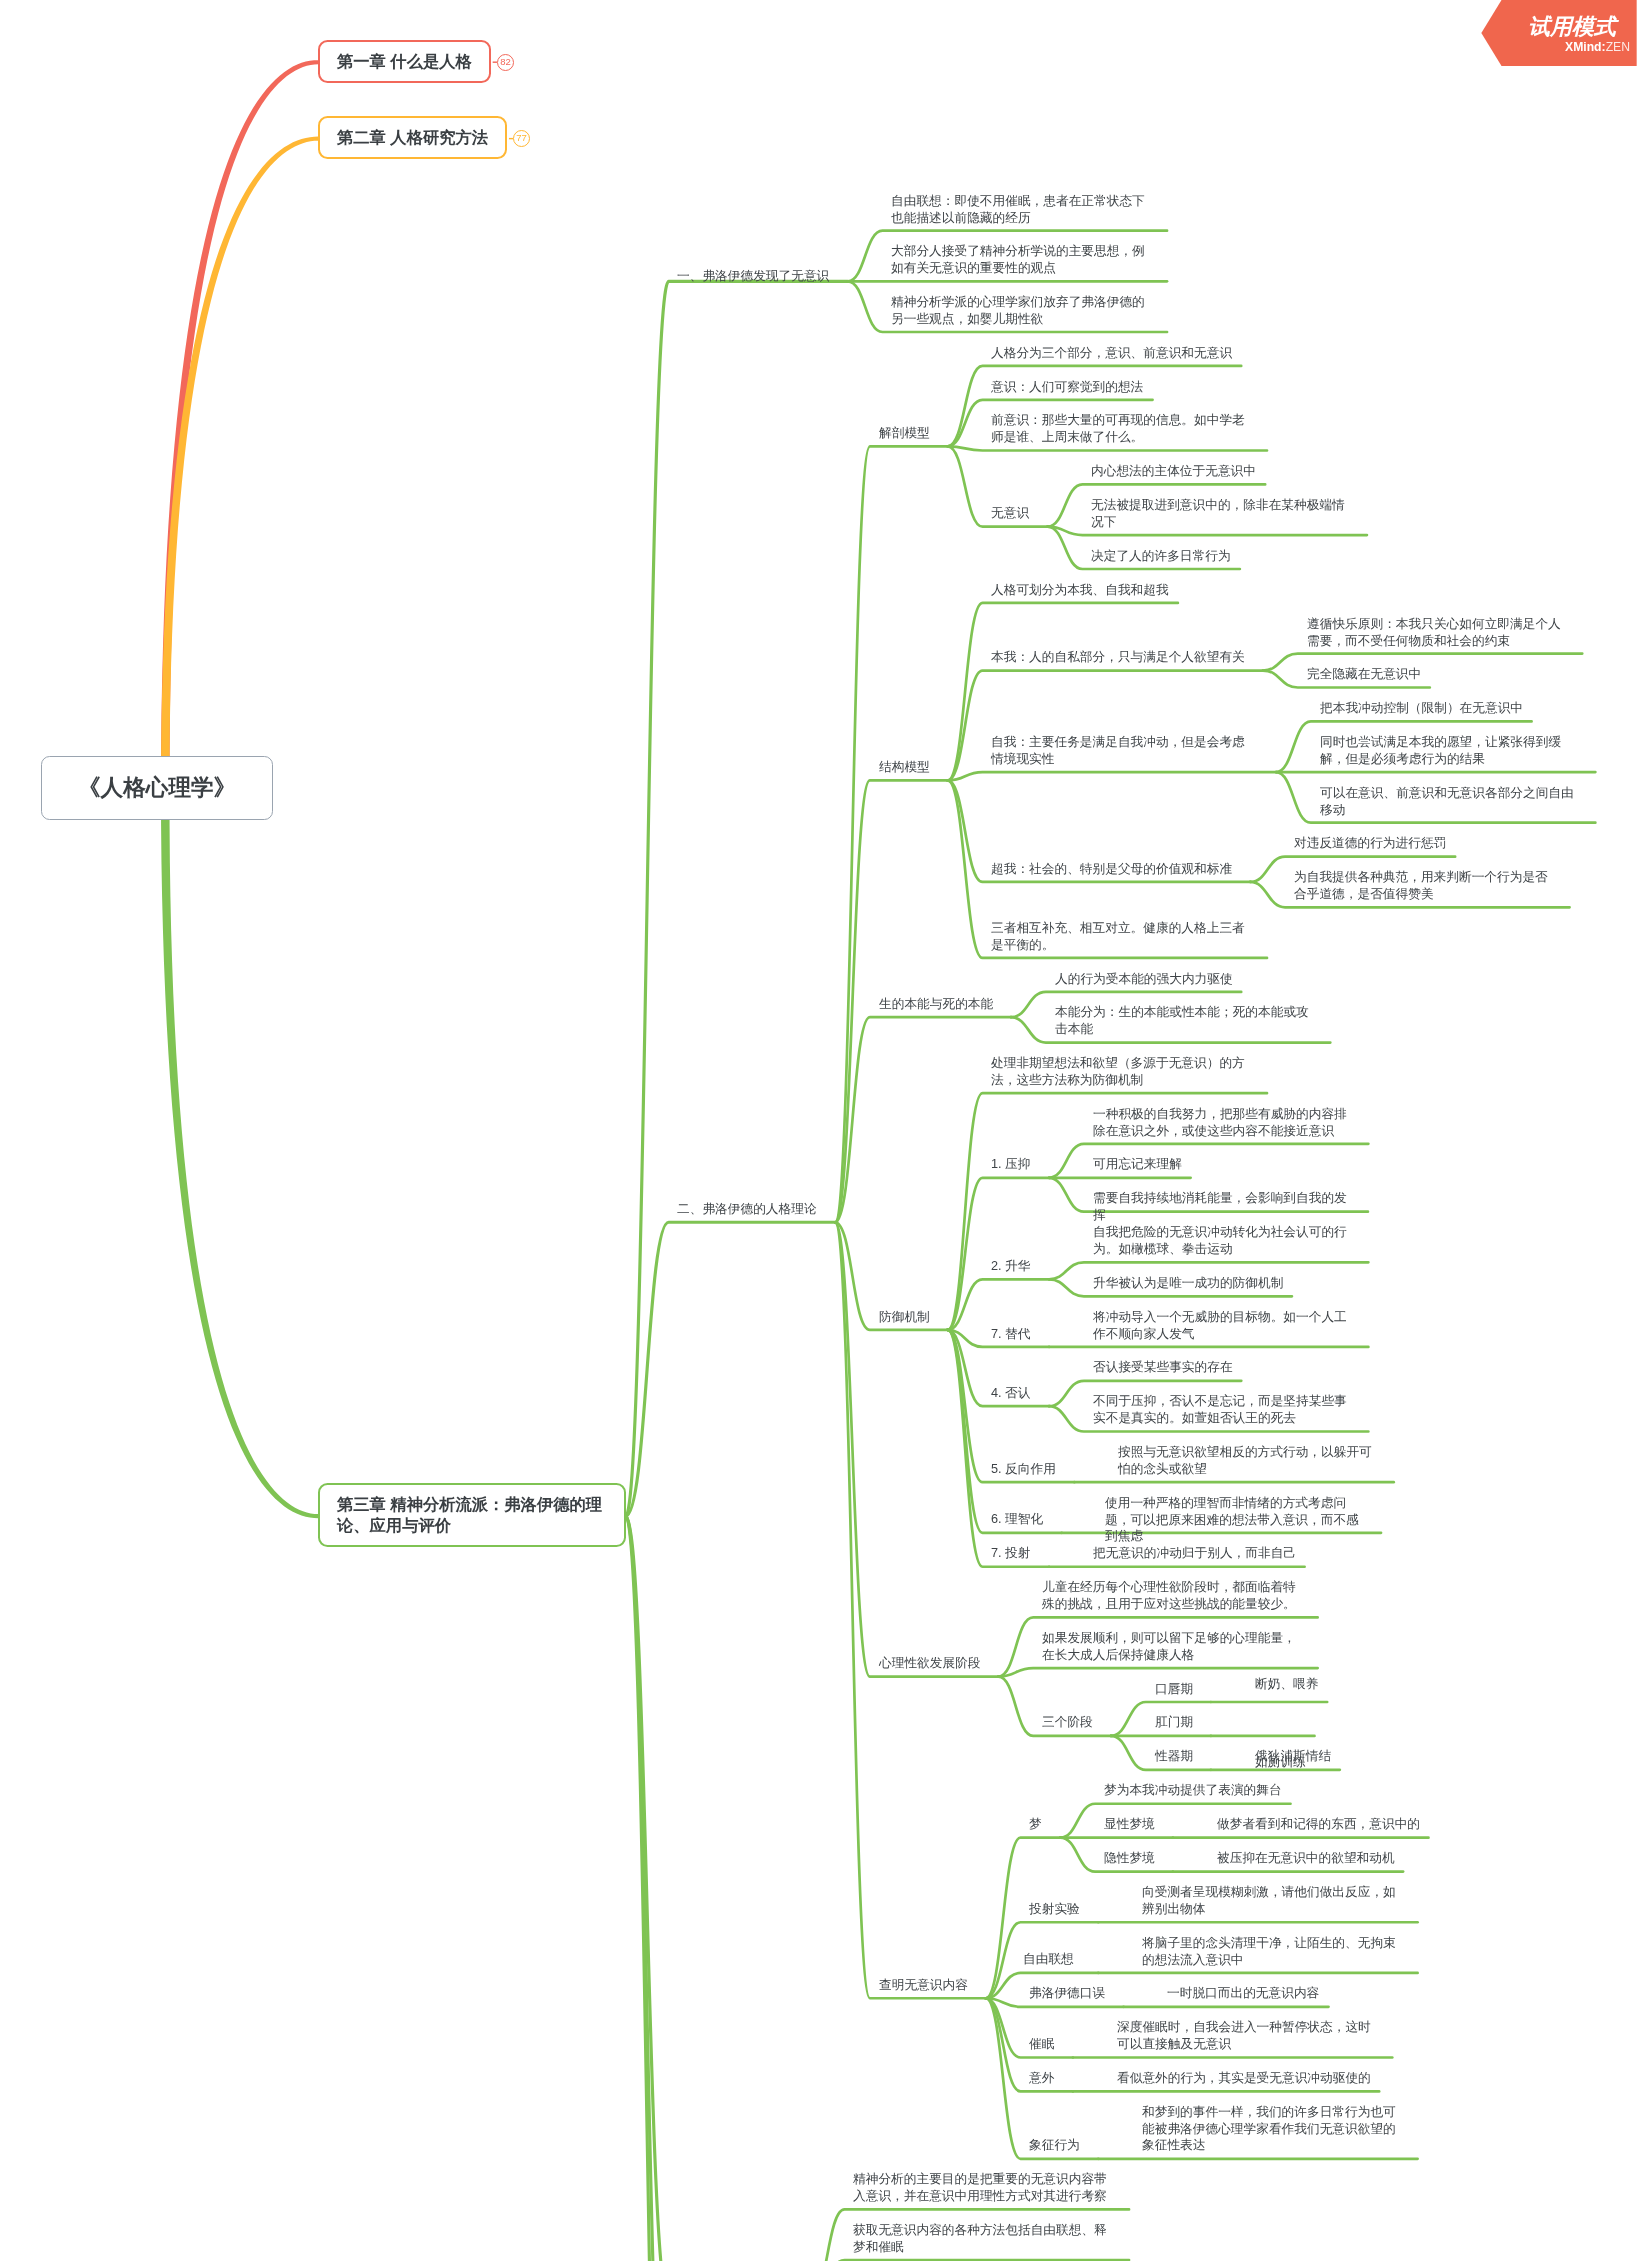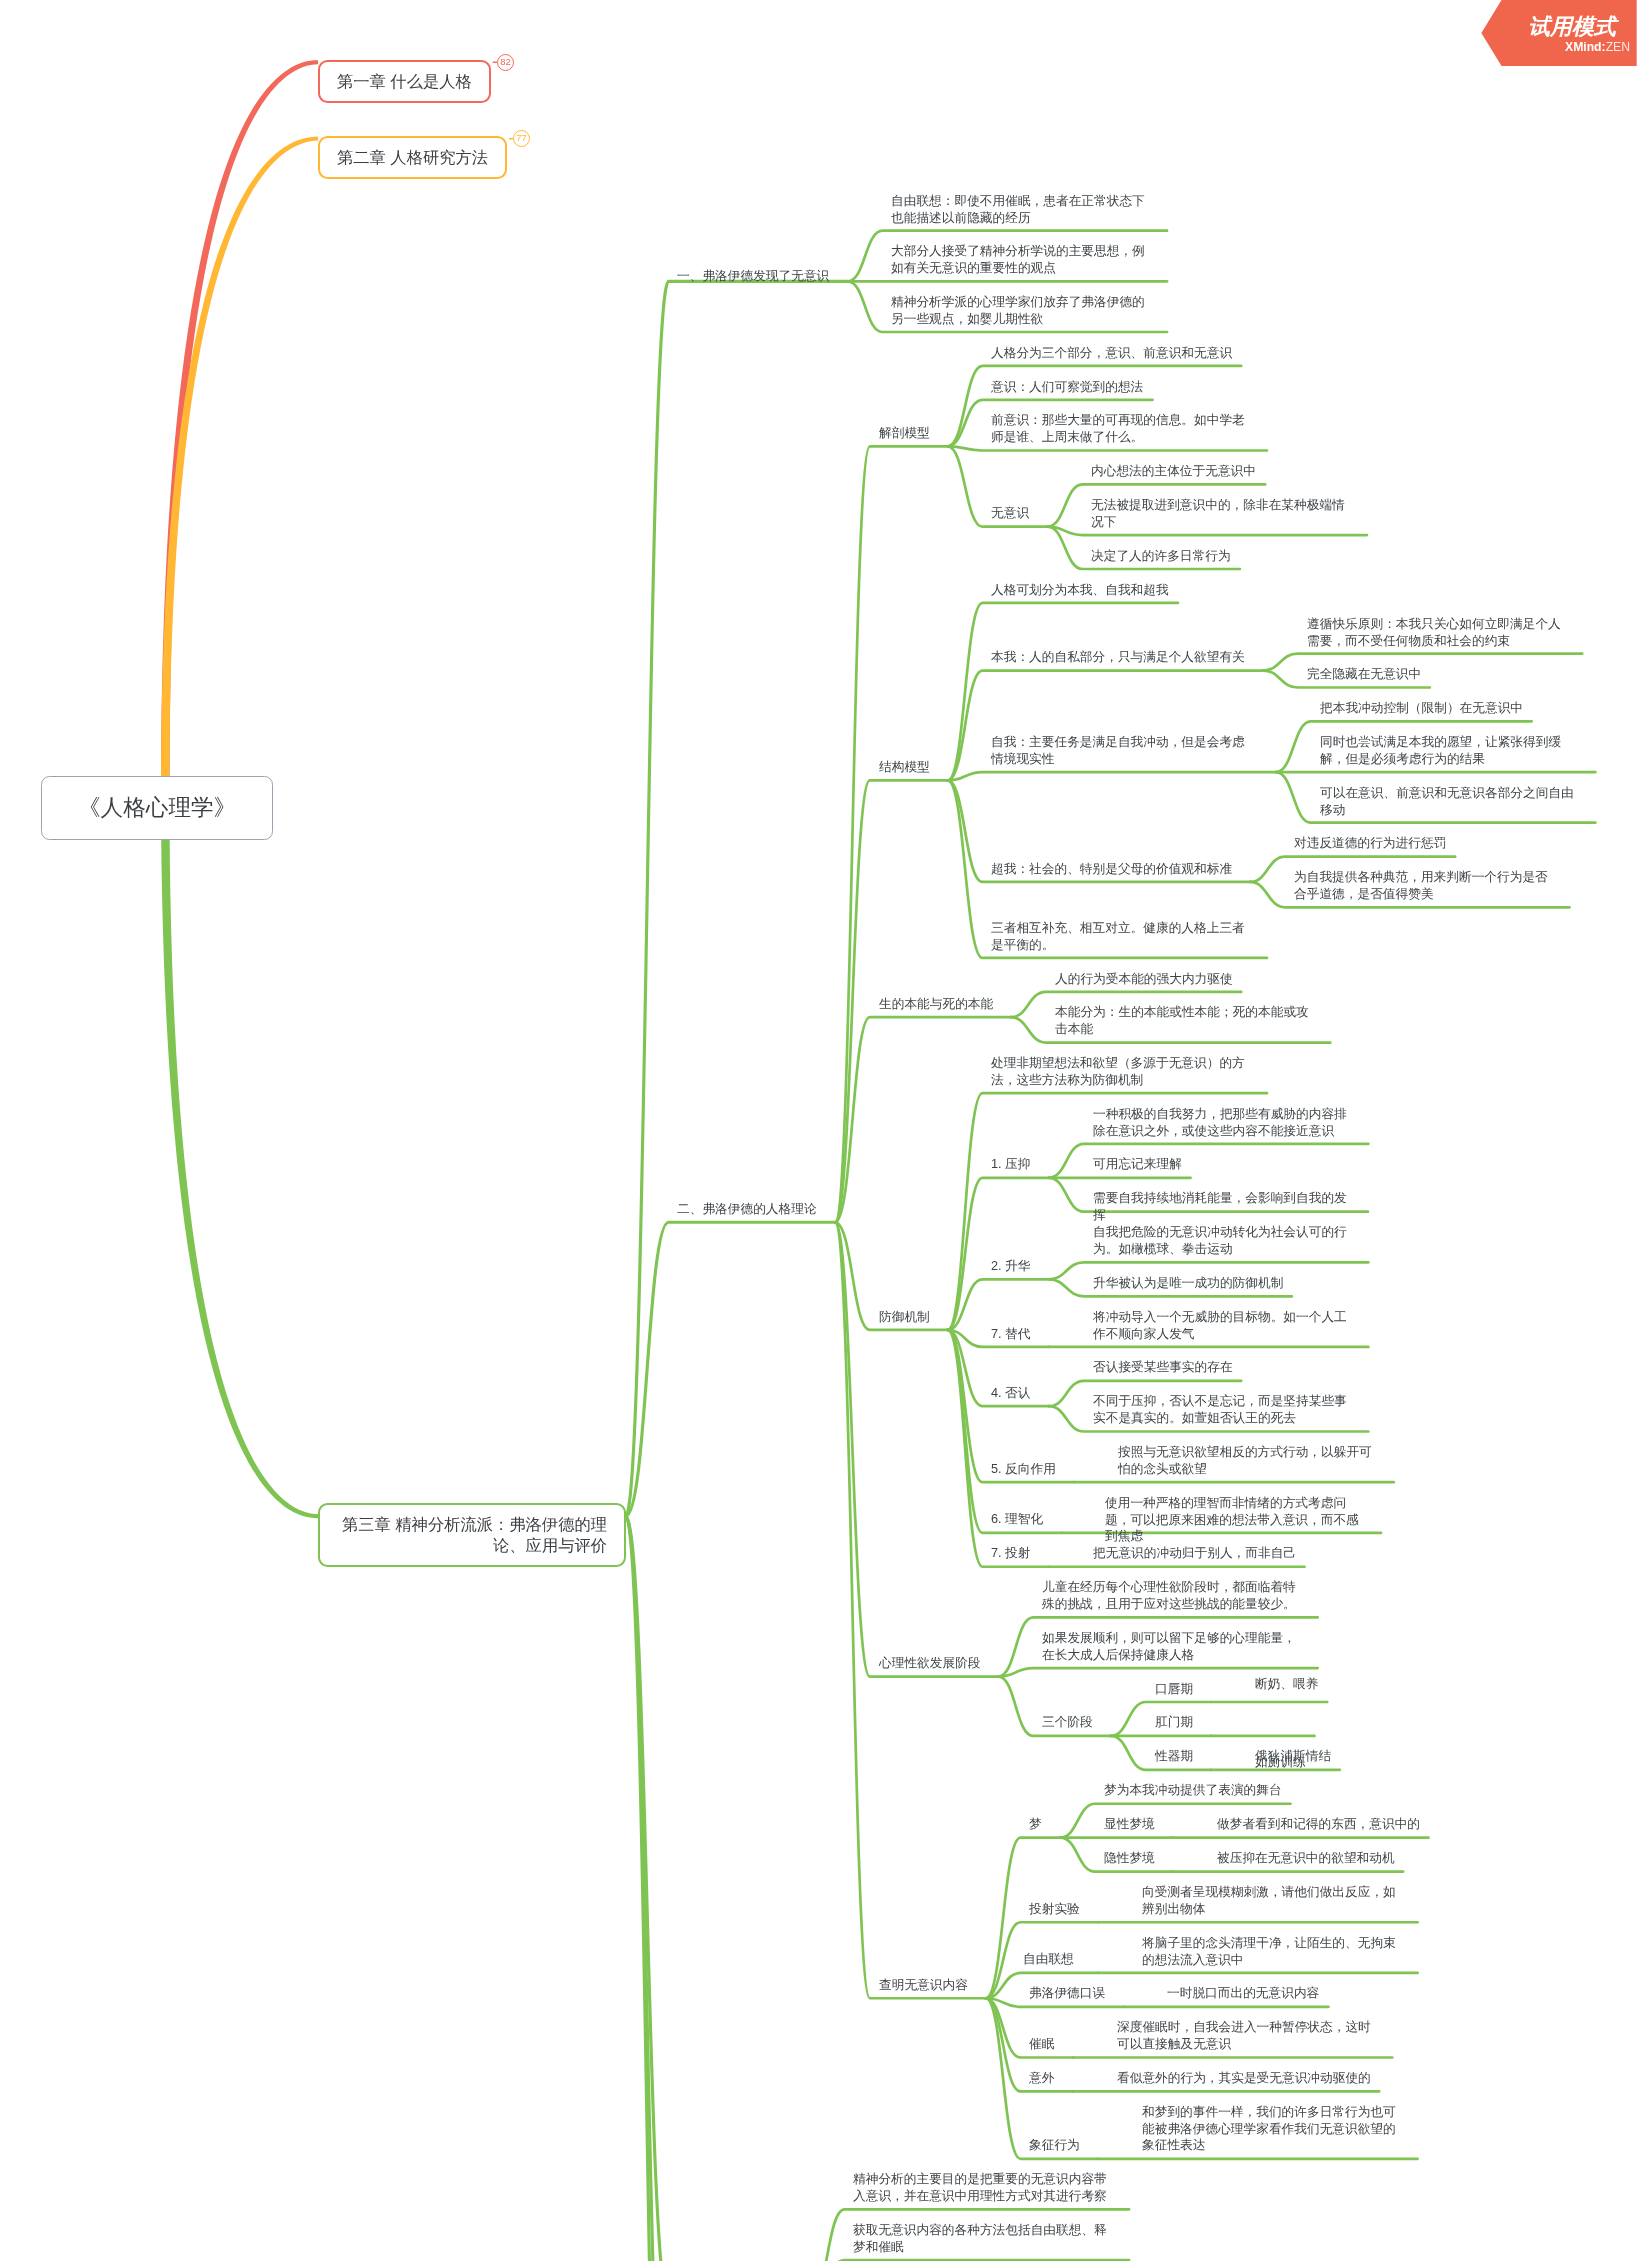--- a/index.html
+++ b/index.html
@@ -1,21 +1,21 @@
 <!DOCTYPE html>
 <html style="font-size:7.2px"><head>
 <meta charset="utf-8">
 <style>
   html,body{margin:0;padding:0;background:#ffffff;}
   #map{position:relative;width:1638px;height:2868px;background:#ffffff;overflow:hidden;
        font-family:"Liberation Sans",sans-serif;}
   #edges{position:absolute;left:0;top:0;}
   .node{position:absolute;box-sizing:border-box;white-space:pre-line;}
   .topic{font-size:12.7px;line-height:16.7px;color:#3E4347;max-width:266px;}
-  .boxnode{background:#ffffff;font-weight:normal;border-style:solid;text-align:right;margin-top:20px;}
+  .boxnode{background:#ffffff;font-weight:bold;border-style:solid;text-align:left;}
   .rootnode{font-size:22.6px;line-height:29px;padding:16.3px 36px;border-width:1.8px;
             border-radius:8.6px;border-color:#9AA4B0;color:#3A3F43;}
   .chapternode{font-size:16.3px;line-height:21px;padding:9px 17px;border-width:2.9px;
             border-radius:9.5px;color:#3A3F43;max-width:308px;}
   .badge{position:absolute;box-sizing:border-box;width:17px;height:17px;border-radius:50%;
          background:#fff;border:1.4px solid;font-size:9.5px;line-height:14.5px;text-align:center;}
   #ribbon{position:absolute;}
   .ribbon-label{position:absolute;color:#fff;font-weight:bold;font-size:22px;}
   .ribbon-brand{position:absolute;color:#fff;font-size:12.2px;}
 </style>

